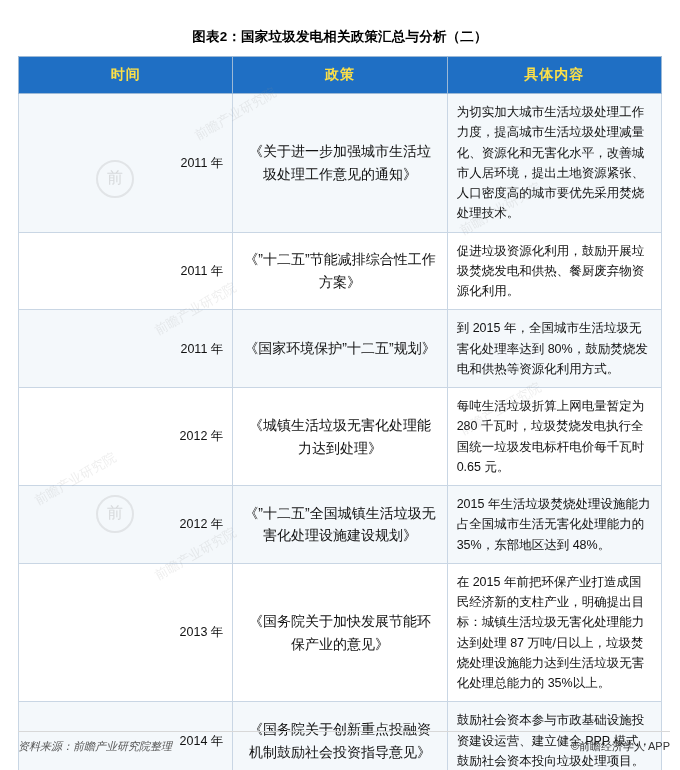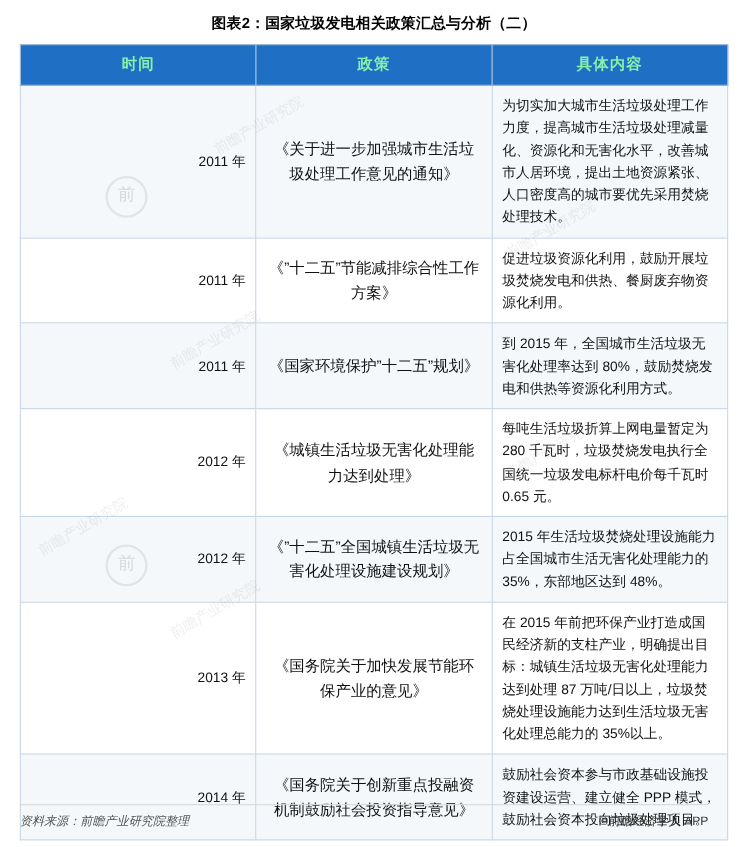--- a/index.html
+++ b/index.html
@@ -13,39 +13,39 @@
     font-family: "Liberation Sans", sans-serif;
     color: #1a1a1a;
     position: relative;
     overflow: hidden;
   }
   .page {
     width: 680px;
     height: 770px;
     position: relative;
     box-sizing: border-box;
-    padding: 0 18px;
+    padding: 16px 18px;
   }
   .title {
     text-align: center;
     font-size: 13.5px;
     font-weight: bold;
     color: #000000;
     padding: 12px 0 10px 0;
     letter-spacing: 0.2px;
   }
   table.policy-table {
     border-collapse: collapse;
     width: 644px;
     table-layout: fixed;
     font-size: 12.5px;
   }
   table.policy-table th {
     background: #1f6fc4;
-    color: #86efac;
+    color: #fde047;
     font-weight: bold;
     font-size: 14px;
     border: 1px solid #9cb9d6;
     height: 34px;
     text-align: center;
     letter-spacing: 1px;
   }
   table.policy-table td {
     border: 1px solid #c9d6e4;
     padding: 8px 9px;
@@ -70,21 +70,21 @@
   }
   tr.rowalt td {
     background: #f4f8fb;
   }
   tr.rowplain td {
     background: #ffffff;
   }
   .footer {
     position: absolute;
     left: 18px;
-    right: 36px;
+    right: 10px;
     bottom: 10px;
     height: 28px;
     border-top: 1px solid #d8d8d8;
     display: flex;
     align-items: center;
     justify-content: space-between;
     font-size: 11px;
     color: #555555;
   }
   .footer .src {

